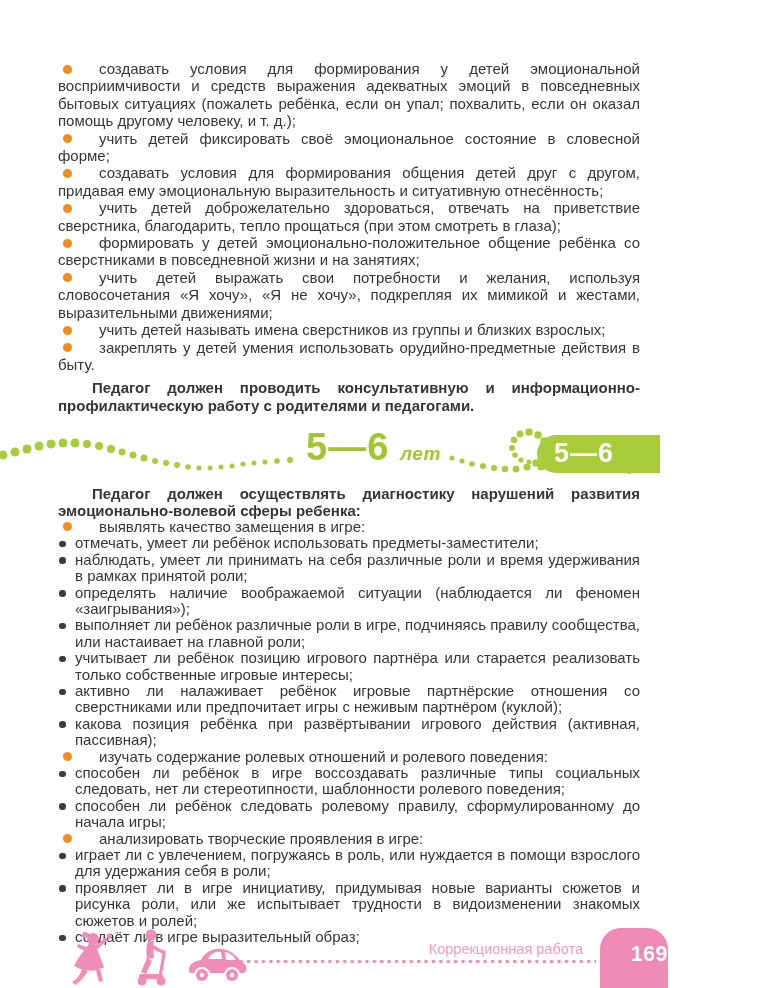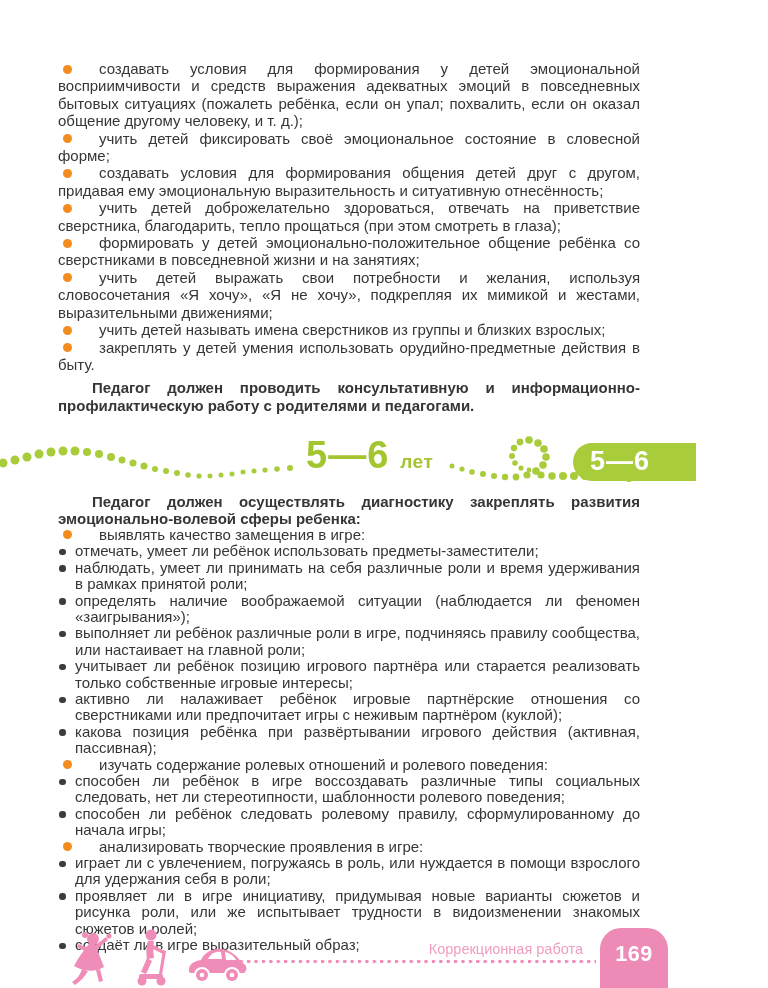--- a/index.html
+++ b/index.html
@@ -9,48 +9,48 @@
   .col p{margin:0;text-align:justify;font-size:15px;line-height:17.4px;}
   .sec2 p{line-height:16.4px;}
   
   .dot1{display:inline-block;width:9px;height:9px;border-radius:50%;background:#F28C1E;
         margin:0 27px 2px 5px;vertical-align:middle;}
   
   .b2{position:relative;margin-left:47px;padding-left:17px;}
   .sec2 .b2 .dot2{position:absolute;left:1px;top:5.5px;width:6.5px;height:6.5px;border-radius:50%;background:#3b3b3b;}
   .para-ind{text-indent:34px;margin-top:6px !important;font-weight:bold;}
   
-  .heading-band{position:relative;margin:20px 0 8px -58px;width:660px;height:52px;padding-left:36px;}
+  .heading-band{position:relative;margin:12px 0 8px -58px;width:660px;height:52px;}
   .heading-band svg{position:absolute;left:0;top:0;}
   .heading-text{position:absolute;left:306px;top:0px;display:flex;align-items:baseline;gap:11px;
                 color:#A3C52F;font-weight:bold;}
   .heading-range{font-size:38px;letter-spacing:1px;}
-  .heading-unit{font-size:19px;letter-spacing:0.5px;}
+  .heading-unit{font-size:19px;letter-spacing:0.5px;font-style:italic;}
   .age-tab{position:absolute;right:0;top:9px;width:123px;height:38px;background:#A8CC3A;
            border-radius:19px 0 0 19px;color:#fff;font-size:27px;font-weight:bold;
            line-height:37px;padding-left:17px;box-sizing:border-box;letter-spacing:1px;}
   
   .footer{position:absolute;left:8px;top:922px;width:768px;height:66px;}
   .footer-icons{position:absolute;left:58px;top:6px;display:flex;align-items:flex-end;gap:11px;}
   .dotted-line{position:absolute;left:216px;top:37px;width:372px;height:5px;
     background-image:radial-gradient(circle at 2.5px 2.5px,#EF8CB8 1.6px,rgba(0,0,0,0) 2px);
     background-size:7.4px 5px;background-repeat:repeat-x;}
   .footer-label{position:absolute;right:193px;top:19px;font-size:14.5px;color:#F09CC2;}
   .page-tab{position:absolute;left:592px;top:6px;width:68px;height:60px;border-radius:21px 21px 0 0;
-            background:#EE8AB6;color:#fff;font-weight:bold;font-size:21.5px;text-align:center;
+            background:#EE8AB6;color:#fff;font-weight:bold;font-size:21.5px;text-align:right;
             padding-top:14px;box-sizing:border-box;letter-spacing:0.5px;}
 </style>
 </head>
 <body>
 
 <div class="page">
   <div class="col">
 
     <div class="sec1">
-      <p><span class="dot1"></span><span>создавать условия для формирования у детей эмоциональной восприимчивости и средств выражения адекватных эмоций в повседневных бытовых ситуациях (пожалеть ребёнка, если он упал; похвалить, если он оказал общение другому человеку, и т. д.);</span></p>
+      <p><span class="dot1"></span><span>создавать условия для формирования у детей эмоциональной восприимчивости и средств выражения адекватных эмоций в повседневных бытовых ситуациях (пожалеть ребёнка, если он упал; похвалить, если он оказал помощь другому человеку, и т. д.);</span></p>
       <p><span class="dot1"></span><span>учить детей фиксировать своё эмоциональное состояние в словесной форме;</span></p>
       <p><span class="dot1"></span><span>создавать условия для формирования общения детей друг с другом, придавая ему эмоциональную выразительность и ситуативную отнесённость;</span></p>
       <p><span class="dot1"></span><span>учить детей доброжелательно здороваться, отвечать на приветствие сверстника, благодарить, тепло прощаться (при этом смотреть в глаза);</span></p>
       <p><span class="dot1"></span><span>формировать у детей эмоционально-положительное общение ребёнка со сверстниками в повседневной жизни и на занятиях;</span></p>
       <p><span class="dot1"></span><span>учить детей выражать свои потребности и желания, используя словосочетания «Я хочу», «Я не хочу», подкрепляя их мимикой и жестами, выразительными движениями;</span></p>
       <p><span class="dot1"></span><span>учить детей называть имена сверстников из группы и близких взрослых;</span></p>
       <p><span class="dot1"></span><span>закреплять у детей умения использовать орудийно-предметные действия в быту.</span></p>
       <p class="para-ind">Педагог должен проводить консультативную и информационно-профилактическую работу с родителями и педагогами.</p>
     </div>
 
@@ -115,21 +115,21 @@
         </g>
       </svg>
       <div class="heading-text">
         <span class="heading-range">5—6</span>
         <span class="heading-unit">лет</span>
       </div>
       <div class="age-tab">5—6</div>
     </div>
 
     <div class="sec2">
-      <p class="para-ind" style="margin-top:2px !important;">Педагог должен осуществлять диагностику закреплять развития эмоционально-волевой сферы ребенка:</p>
+      <p class="para-ind" style="margin-top:2px !important;">Педагог должен осуществлять диагностику нарушений развития эмоционально-волевой сферы ребенка:</p>
 
       <p><span class="dot1"></span><span>выявлять качество замещения в игре:</span></p>
       <p class="b2"><span class="dot2"></span><span>отмечать, умеет ли ребёнок использовать предметы-заместители;</span></p>
       <p class="b2"><span class="dot2"></span><span>наблюдать, умеет ли принимать на себя различные роли и время удерживания в рамках принятой роли;</span></p>
       <p class="b2"><span class="dot2"></span><span>определять наличие воображаемой ситуации (наблюдается ли феномен «заигрывания»);</span></p>
 
       <p class="b2"><span class="dot2"></span><span>выполняет ли ребёнок различные роли в игре, подчиняясь правилу сообщества, или настаивает на главной роли;</span></p>
       <p class="b2"><span class="dot2"></span><span>учитывает ли ребёнок позицию игрового партнёра или старается реализовать только собственные игровые интересы;</span></p>
       <p class="b2"><span class="dot2"></span><span>активно ли налаживает ребёнок игровые партнёрские отношения со сверстниками или предпочитает игры с неживым партнёром (куклой);</span></p>
       <p class="b2"><span class="dot2"></span><span>какова позиция ребёнка при развёртывании игрового действия (активная, пассивная);</span></p>

